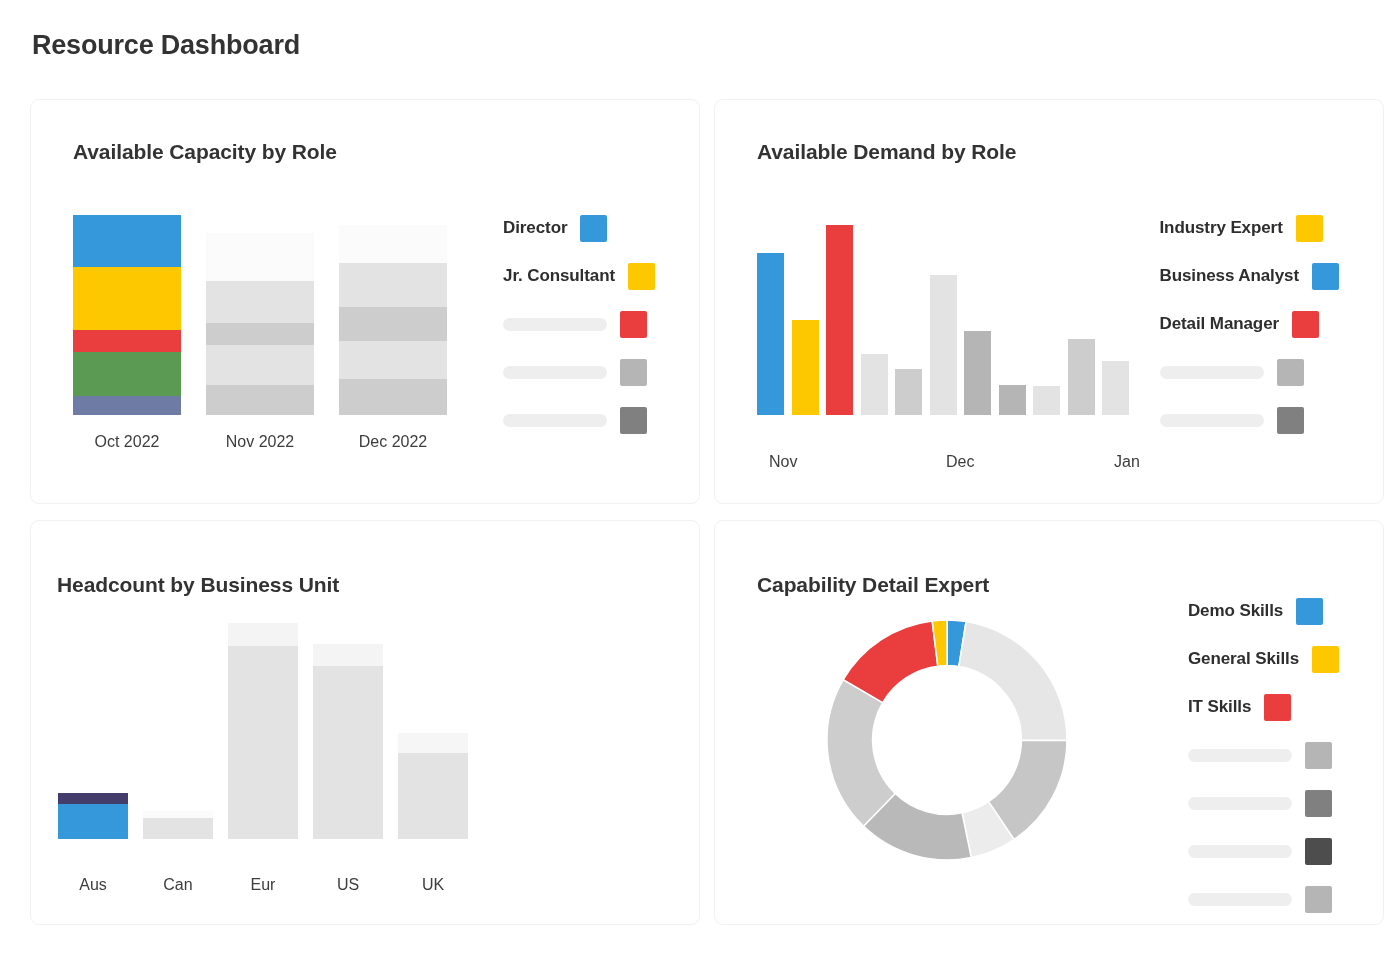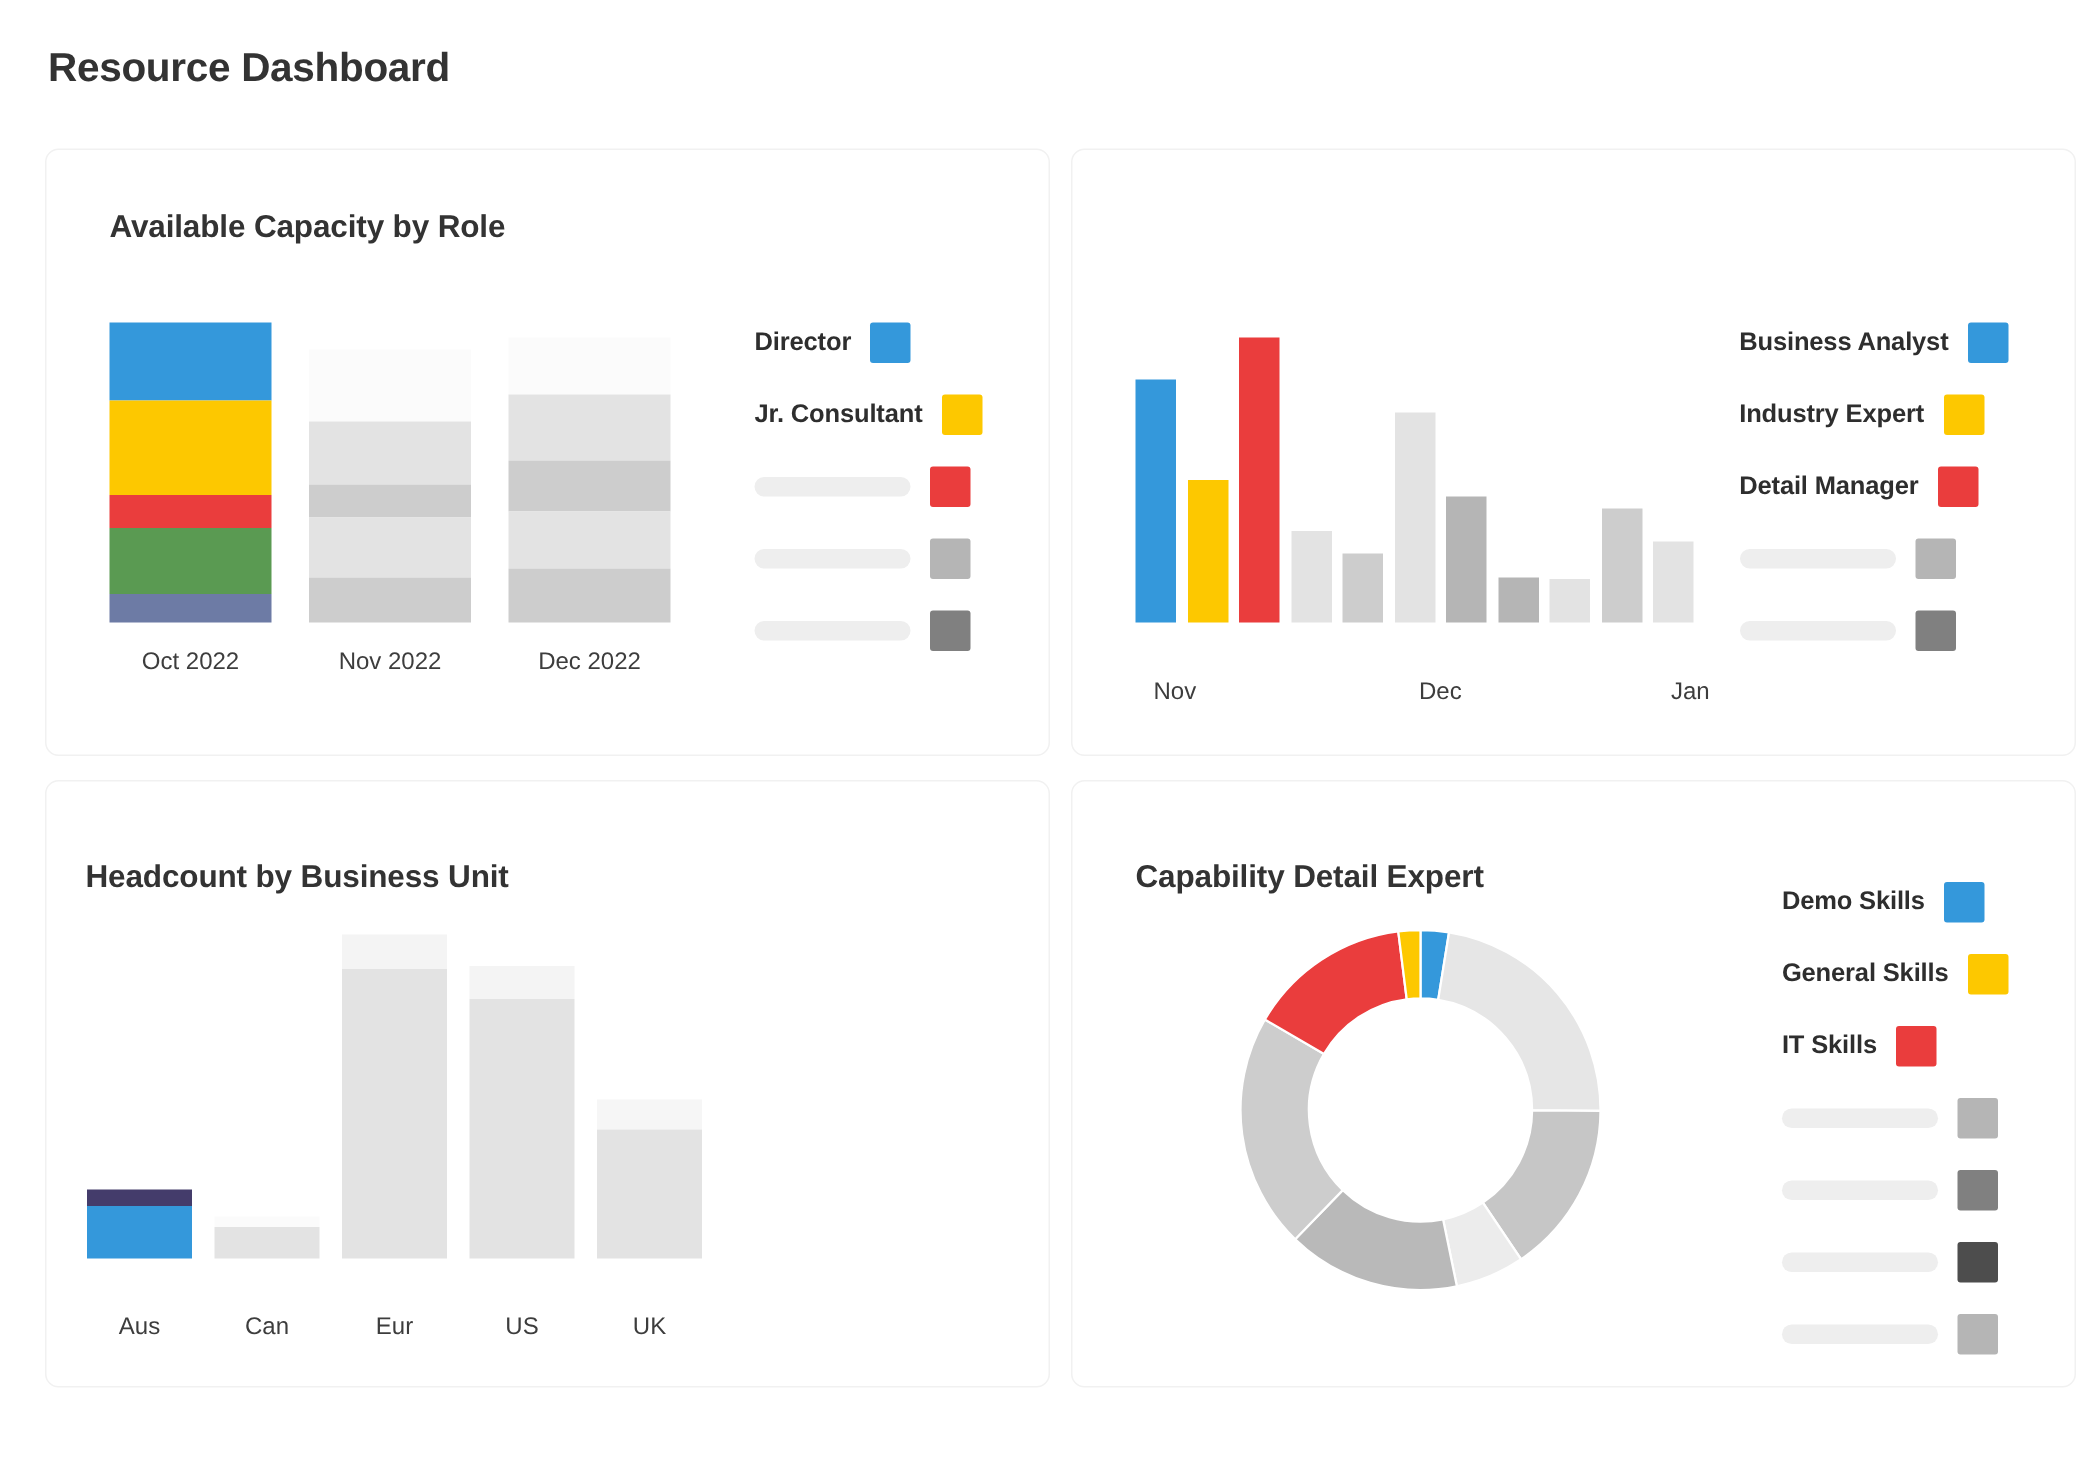--- a/index.html
+++ b/index.html
@@ -182,21 +182,21 @@
   }
   .legend-swatch {
     width: 27px;
     height: 27px;
     border-radius: 2px;
     flex: none;
   }
 
   #chart1-legend { right: 44px; top: 104px; }
   #chart2-legend { right: 44px; top: 104px; }
-  #chart4-legend { right: 44px; top: 56px; }
+  #chart4-legend { right: 44px; top: 66px; }
 </style>
 </head>
 <body>
 
 <div class="page">
 
   <h1 class="page-title">Resource Dashboard</h1>
 
   <div class="grid">
 
@@ -250,20 +250,21 @@
             <span class="legend-swatch" style="background: rgb(181, 181, 181);"></span>
           </div>
           <div class="legend-row">
             <span class="legend-skeleton"></span>
             <span class="legend-swatch" style="background: rgb(128, 128, 128);"></span>
           </div>
         </div>
     </section>
 
     <section class="card">
+      <div class="card-title">Available Demand by Role</div>
 
       <div class="plot" id="chart2-plot">
           <div class="col" style="left: 0px; width: 27px; height: 162px; background: rgb(52, 152, 219);"></div>
           <div class="col" style="left: 34.5px; width: 27px; height: 95px; background: rgb(253, 200, 0);"></div>
           <div class="col" style="left: 69px; width: 27px; height: 190px; background: rgb(234, 61, 61);"></div>
           <div class="col" style="left: 103.5px; width: 27px; height: 61px; background: rgb(227, 227, 227);"></div>
           <div class="col" style="left: 138px; width: 27px; height: 46px; background: rgb(205, 205, 205);"></div>
           <div class="col" style="left: 172.5px; width: 27px; height: 140px; background: rgb(227, 227, 227);"></div>
           <div class="col" style="left: 207px; width: 27px; height: 84px; background: rgb(181, 181, 181);"></div>
           <div class="col" style="left: 241.5px; width: 27px; height: 30px; background: rgb(181, 181, 181);"></div>
@@ -272,26 +273,26 @@
           <div class="col" style="left: 345px; width: 27px; height: 54px; background: rgb(227, 227, 227);"></div>
         </div>
       <div class="axis-labels" id="chart2-axis">
           <div class="axis-label" style="left: 12px;">Nov</div>
           <div class="axis-label" style="left: 189px;">Dec</div>
           <div class="axis-label" style="left: 357px;">Jan</div>
         </div>
 
       <div class="legend" id="chart2-legend">
           <div class="legend-row">
+            <span class="legend-label">Industry Expert</span>
+            <span class="legend-swatch" style="background: rgb(253, 200, 0);"></span>
+          </div>
+          <div class="legend-row">
             <span class="legend-label">Business Analyst</span>
             <span class="legend-swatch" style="background: rgb(52, 152, 219);"></span>
-          </div>
-          <div class="legend-row">
-            <span class="legend-label">Industry Expert</span>
-            <span class="legend-swatch" style="background: rgb(253, 200, 0);"></span>
           </div>
           <div class="legend-row">
             <span class="legend-label">Detail Manager</span>
             <span class="legend-swatch" style="background: rgb(234, 61, 61);"></span>
           </div>
           <div class="legend-row">
             <span class="legend-skeleton"></span>
             <span class="legend-swatch" style="background: rgb(181, 181, 181);"></span>
           </div>
           <div class="legend-row">

